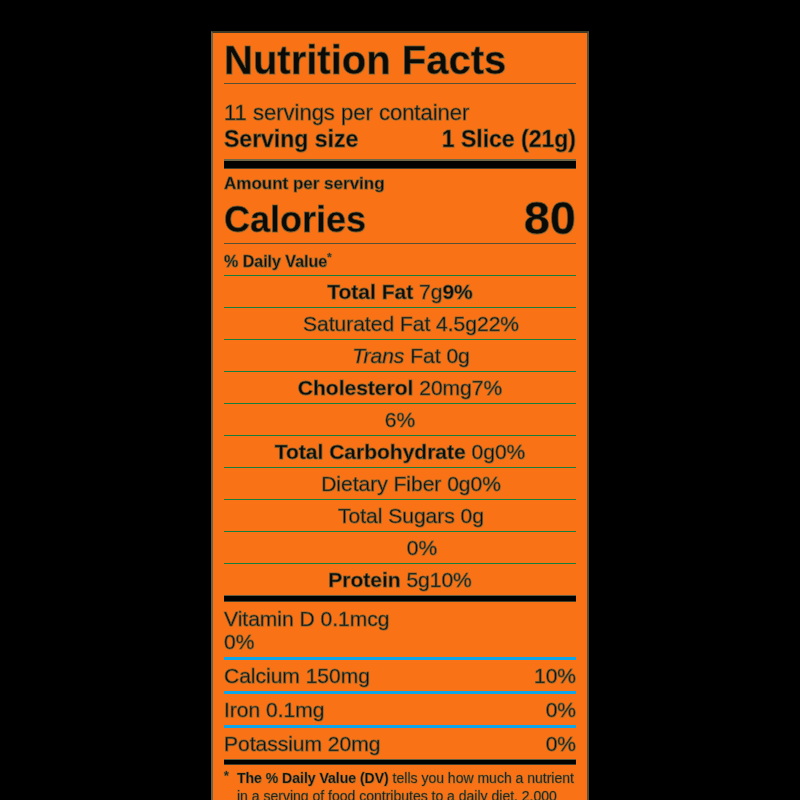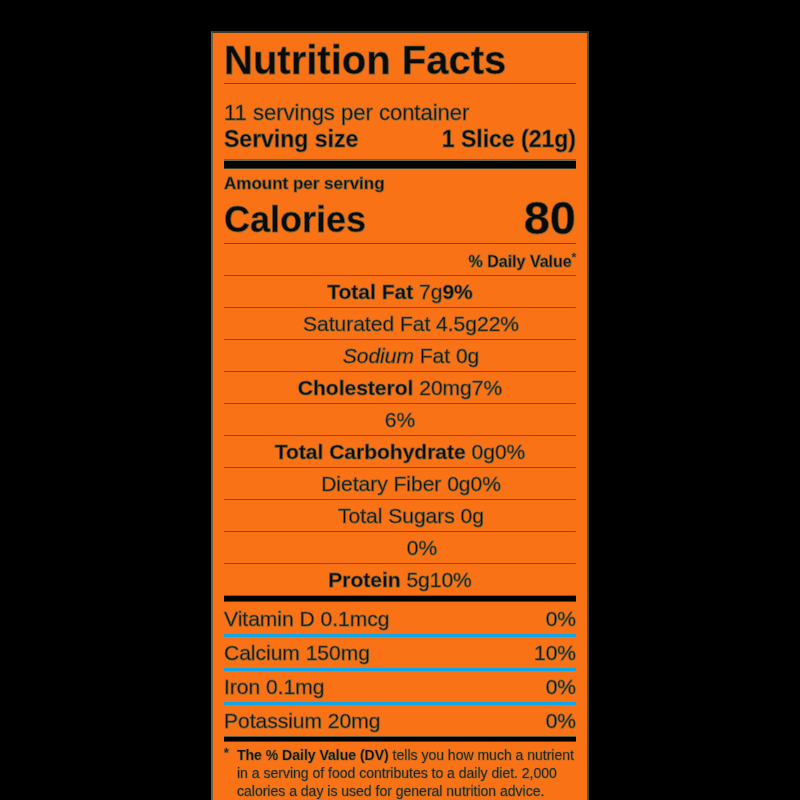--- a/index.html
+++ b/index.html
@@ -79,21 +79,20 @@
     font-weight: 700;
     line-height: 40px;
   }
   .calories-num {
     font-size: 47px;
     font-weight: 700;
     line-height: 44px;
     margin-left: 48px;
   }
   .dv-header {
-    text-align: right;
     font-size: 16px;
     font-weight: 700;
     line-height: 20px;
     padding: 3px 0 3px 0;
   }
   .dv-header sup { font-size: 11px; -webkit-text-stroke: 0.7px rgba(98,91,59,0.75); }
   .row {
     display: flex;
     justify-content: center;
     border-top: 1px solid #15803d;
@@ -113,21 +112,21 @@
     margin-top: 0px;
   }
   .vrow {
     display: flex;
     justify-content: space-between;
     padding: 4px 0 4px 0;
     font-size: 21px;
     line-height: 23px;
     border-top: 3px solid #0ea5e9;
   }
-  .vrow:first-of-type { border-top: none; }
+  .vrow:first-of-type { border-top: none; flex-direction: column; }
   .vitamins { margin-top: 1px; }
   .bar-footnote {
     height: 4px;
     background: #020201;
     border-top: 1px solid #655e40;
     border-bottom: 1px solid #45402a;
   }
   .footnote {
     position: relative;
     margin-top: 4px;
@@ -175,21 +174,21 @@
 
     <div class="row">
       <span><span class="b">Total Fat</span><span> 7g</span></span>
       <span class="b">9%</span>
     </div>
     <div class="row indent1">
       <span><span>Saturated Fat 4.5g</span></span>
       <span>22%</span>
     </div>
     <div class="row indent1">
-      <span><span class="i">Sodium</span><span> Fat 0g</span></span>
+      <span><span class="i">Trans</span><span> Fat 0g</span></span>
       <span></span>
     </div>
     <div class="row">
       <span><span class="b">Cholesterol</span><span> 20mg</span></span>
       <span>7%</span>
     </div>
     <div class="row">
       <span>6%</span>
     </div>
     <div class="row">

